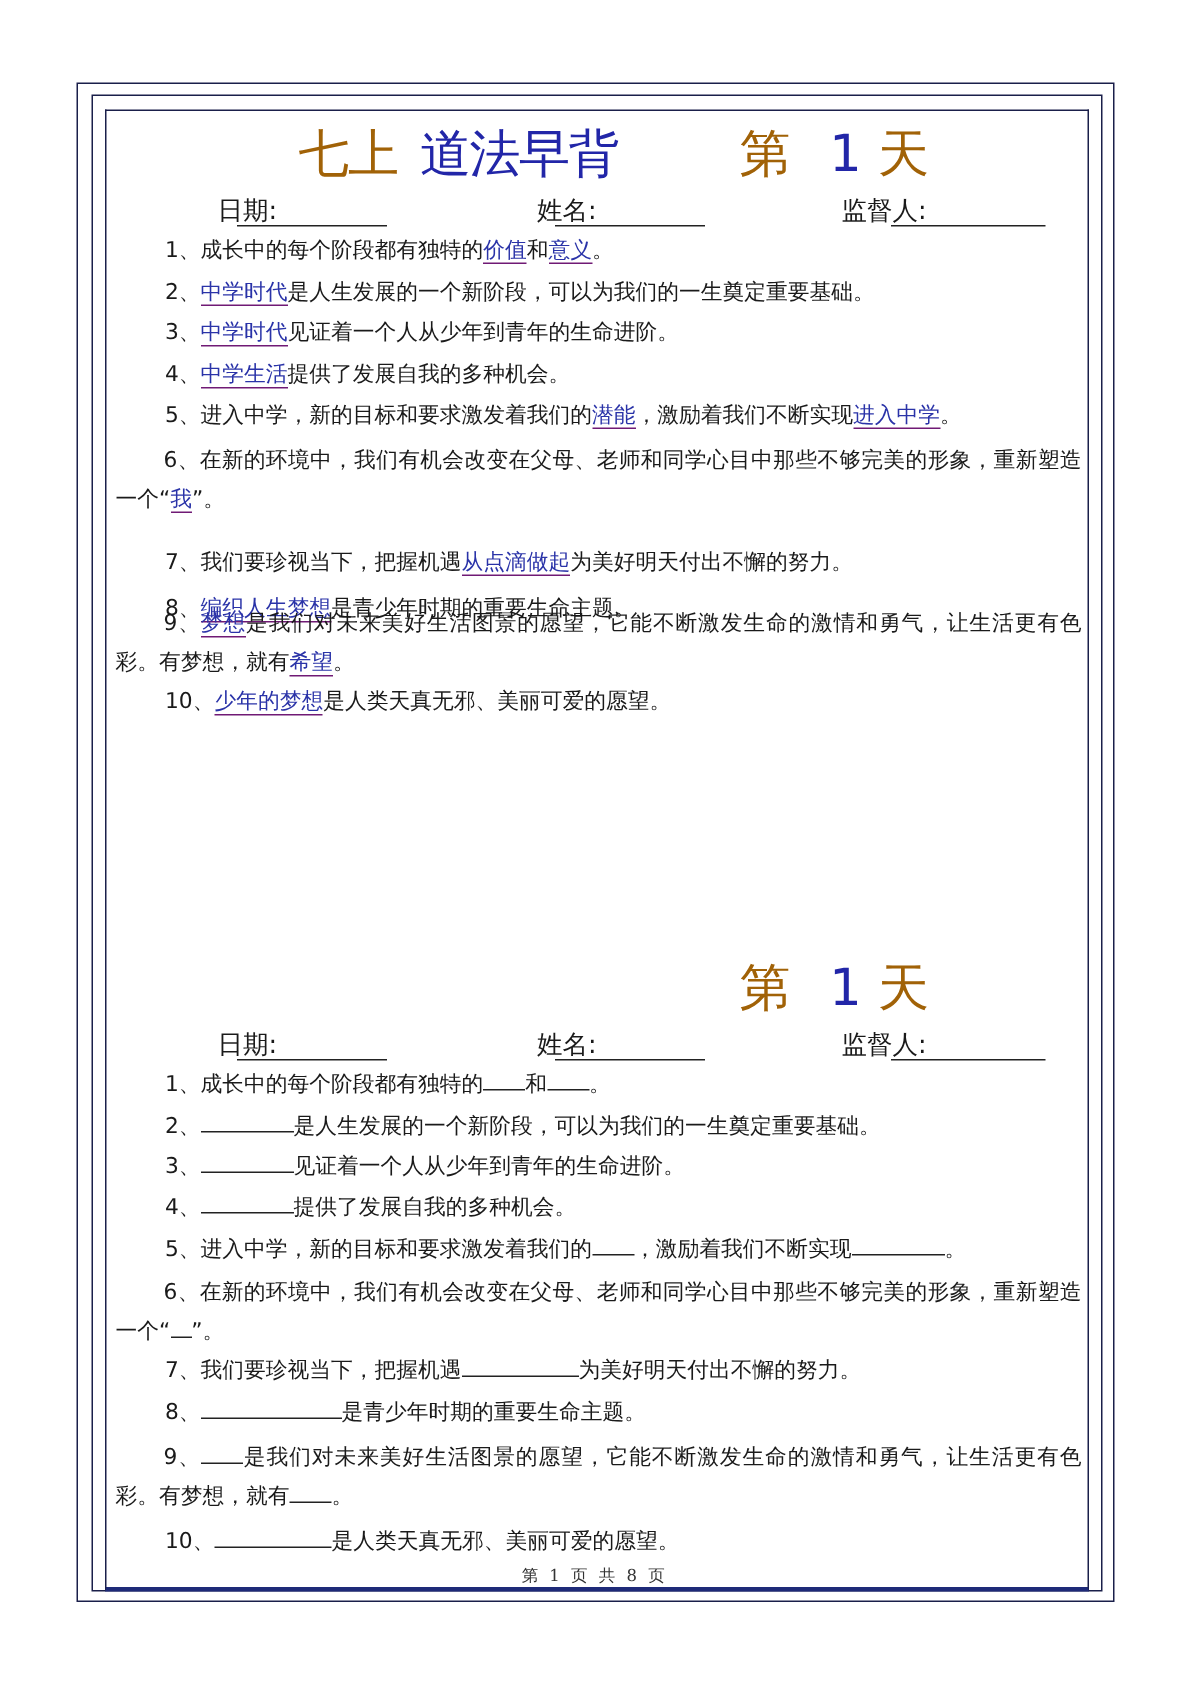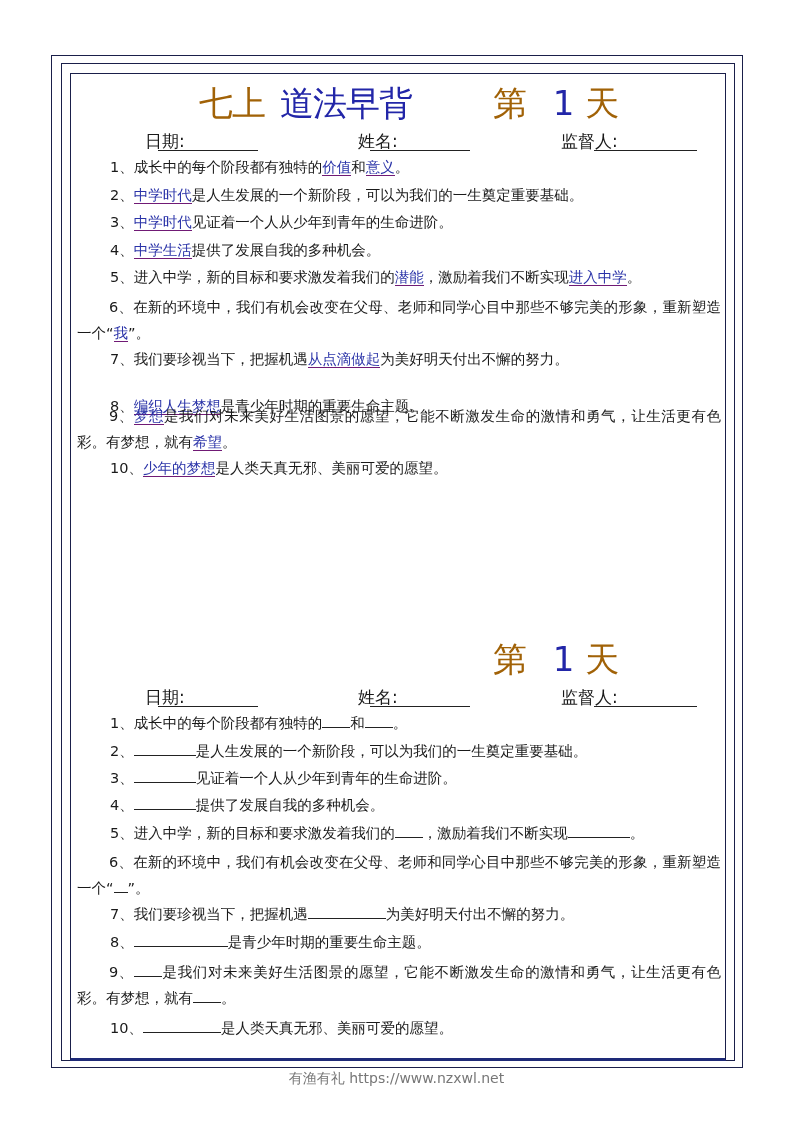--- a/index.html
+++ b/index.html
@@ -106,21 +106,21 @@
     </div>
     <div class="item" style="top:237px;">
       <span style="margin-left:33px;">4、</span><span class="ans">中学生活</span><span>提供了发展自我的多种机会。</span>
     </div>
     <div class="item" style="top:264px;">
       <span style="margin-left:33px;">5、</span><span>进入中学，新的目标和要求激发着我们的</span><span class="ans">潜能</span><span>，激励着我们不断实现</span><span class="ans">进入中学</span><span>。</span>
     </div>
     <div class="item wrap" style="top:294px; line-height:26px;">
       <span>6、</span><span>在新的环境中，我们有机会改变在父母、老师和同学心目中那些不够完美的形象，重新塑造一个“</span><span class="ans">我</span><span>”。</span>
     </div>
-    <div class="item" style="top:346px;">
+    <div class="item" style="top:362px;">
       <span style="margin-left:33px;">7、</span><span>我们要珍视当下，把握机遇</span><span class="ans">从点滴做起</span><span>为美好明天付出不懈的努力。</span>
     </div>
     <div class="item" style="top:373px;margin-top:20px;">
       <span style="margin-left:33px;">8、</span><span class="ans">编织人生梦想</span><span>是青少年时期的重要生命主题。</span>
     </div>
     <div class="item wrap" style="top:403px; line-height:26px;">
       <span>9、</span><span class="ans">梦想</span><span>是我们对未来美好生活图景的愿望，它能不断激发生命的激情和勇气，让生活更有色彩。有梦想，就有</span><span class="ans">希望</span><span>。</span>
     </div>
     <div class="item" style="top:455px;">
       <span style="margin-left:33px;">10、</span><span class="ans">少年的梦想</span><span>是人类天真无邪、美丽可爱的愿望。</span>
@@ -170,14 +170,14 @@
       <span style="margin-left:33px;">8、</span><span class="blank" style="width:94px;"></span><span>是青少年时期的重要生命主题。</span>
     </div>
     <div class="item wrap" style="top:959px; line-height:26px;">
       <span>9、</span><span class="blank" style="width:28px;"></span><span>是我们对未来美好生活图景的愿望，它能不断激发生命的激情和勇气，让生活更有色彩。有梦想，就有</span><span class="blank" style="width:28px;"></span><span>。</span>
     </div>
     <div class="item" style="top:1015px;">
       <span style="margin-left:33px;">10、</span><span class="blank" style="width:78px;"></span><span>是人类天真无邪、美丽可爱的愿望。</span>
     </div>
   </div>
 
-  <div class="watermark">有渔有礼 https://www.nzxwl.net</div>
+  <div class="footer-page">第 1 页 共 8 页</div>
 </div>
 
 </body></html>

